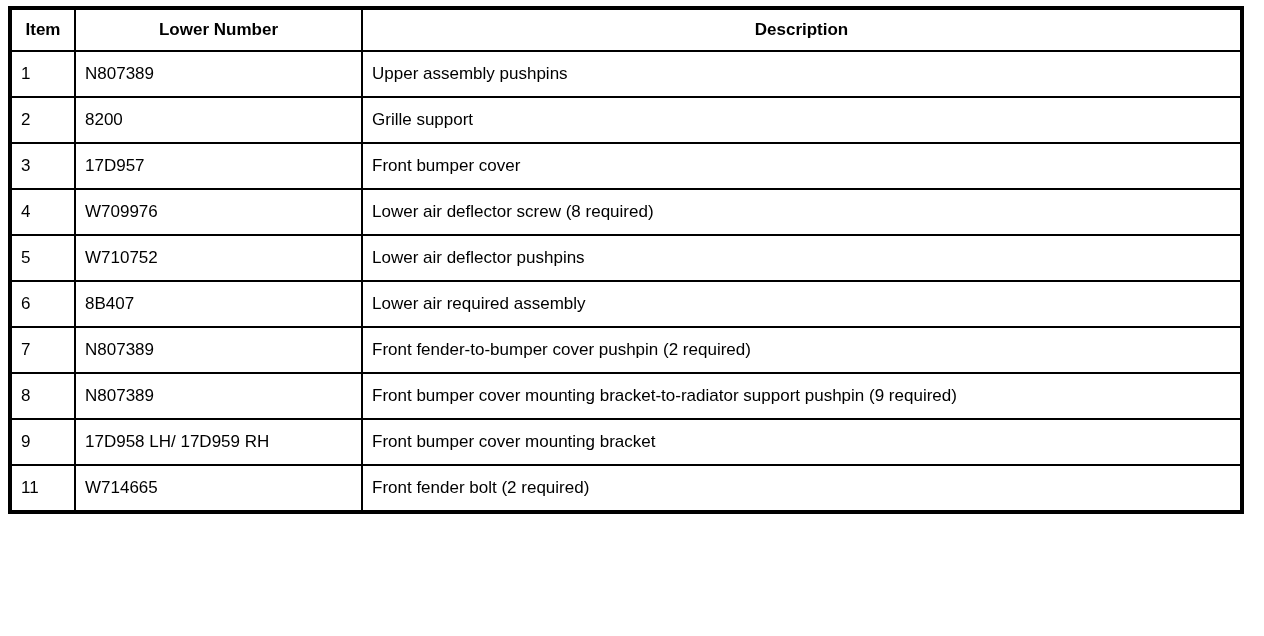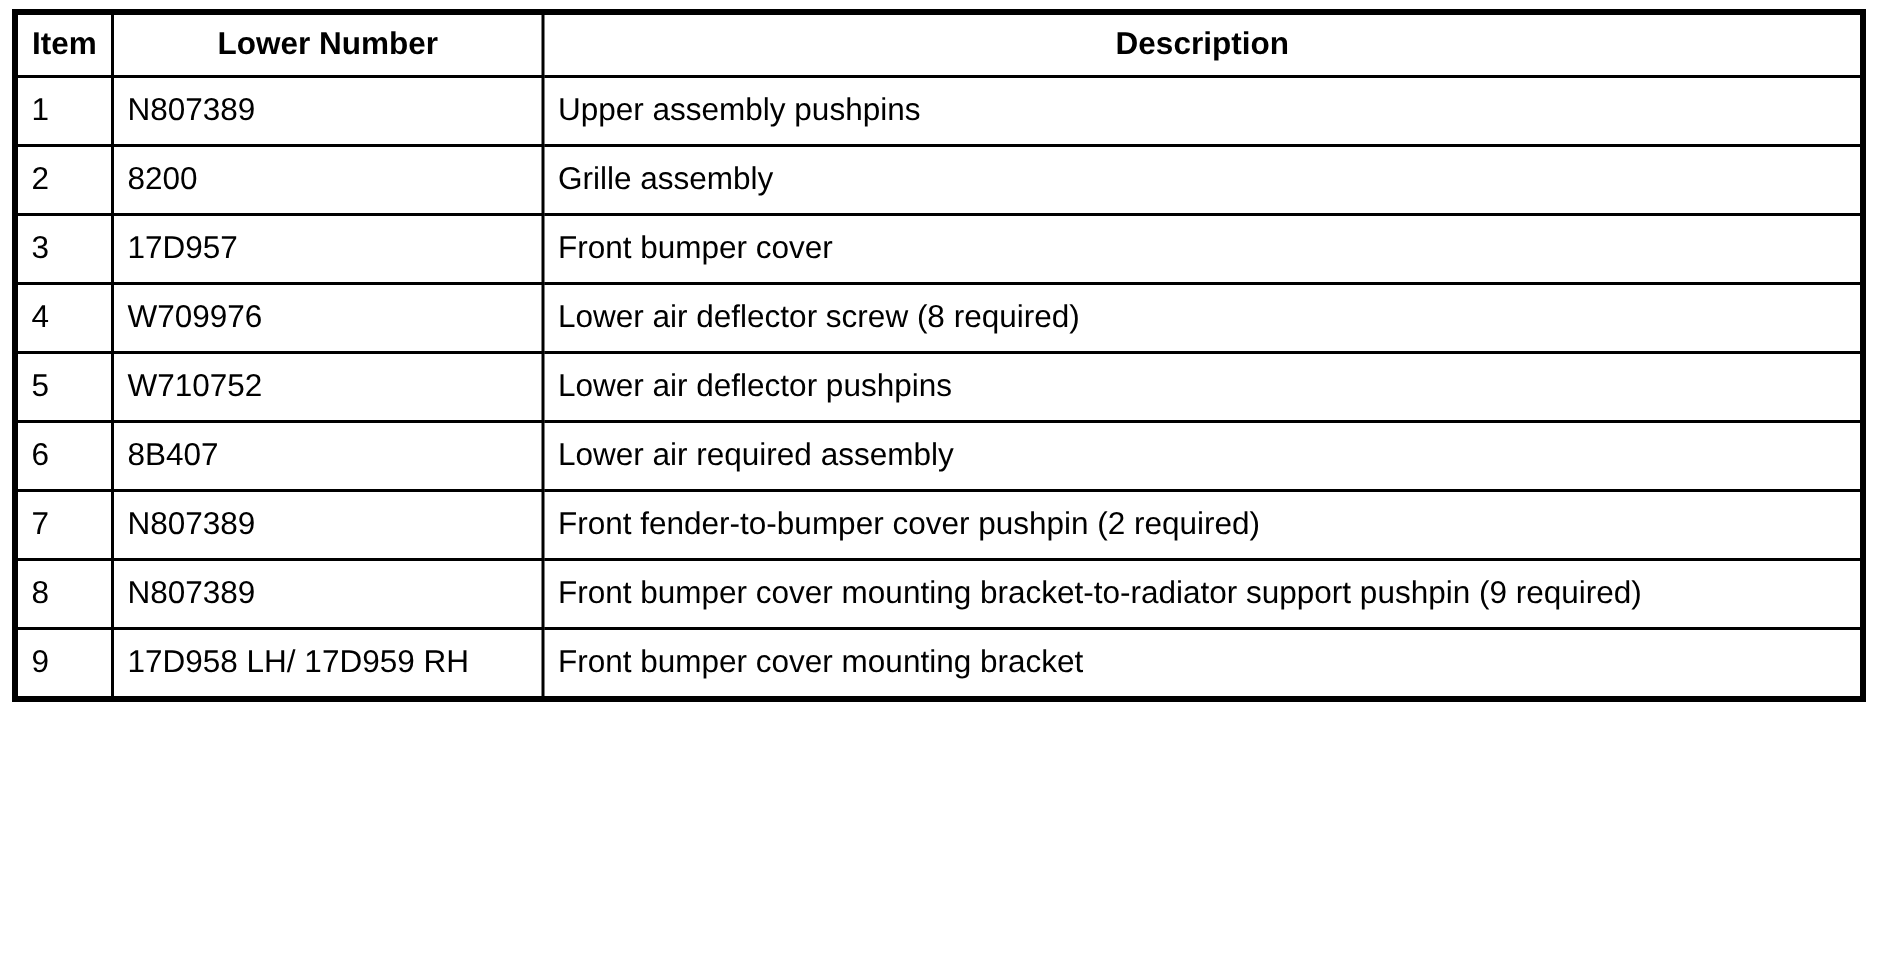--- a/index.html
+++ b/index.html
@@ -22,21 +22,21 @@
     top: 6px;
     width: 1236px;
     border-collapse: collapse;
     table-layout: fixed;
     background: #ffffff;
     border: 4px solid #000000;
   }
   .parts th, .parts td {
     border: 2px solid #000000;
     color: #000000;
-    font-size: 21px;
+    font-size: 17px;
     line-height: 1.1;
     overflow: hidden;
     white-space: nowrap;
     vertical-align: middle;
   }
   .parts th {
     font-weight: bold;
     text-align: center;
     height: 40px;
     padding: 0 6px;
@@ -69,21 +69,21 @@
     </thead>
     <tbody>
         <tr>
     <td>1</td>
     <td>N807389</td>
     <td>Upper assembly pushpins</td>
   </tr>
         <tr>
     <td>2</td>
     <td>8200</td>
-    <td>Grille assembly</td>
+    <td>Grille support</td>
   </tr>
         <tr>
     <td>3</td>
     <td>17D957</td>
     <td>Front bumper cover</td>
   </tr>
         <tr>
     <td>4</td>
     <td>W709976</td>
     <td>Lower air deflector screw (8 required)</td>
@@ -106,15 +106,20 @@
         <tr>
     <td>8</td>
     <td>N807389</td>
     <td>Front bumper cover mounting bracket-to-radiator support pushpin (9 required)</td>
   </tr>
         <tr>
     <td>9</td>
     <td>17D958 LH/ 17D959 RH</td>
     <td>Front bumper cover mounting bracket</td>
   </tr>
+        <tr>
+    <td>11</td>
+    <td>W714665</td>
+    <td>Front fender bolt (2 required)</td>
+  </tr>
       </tbody>
   </table>
 </div>
 
 </body></html>

